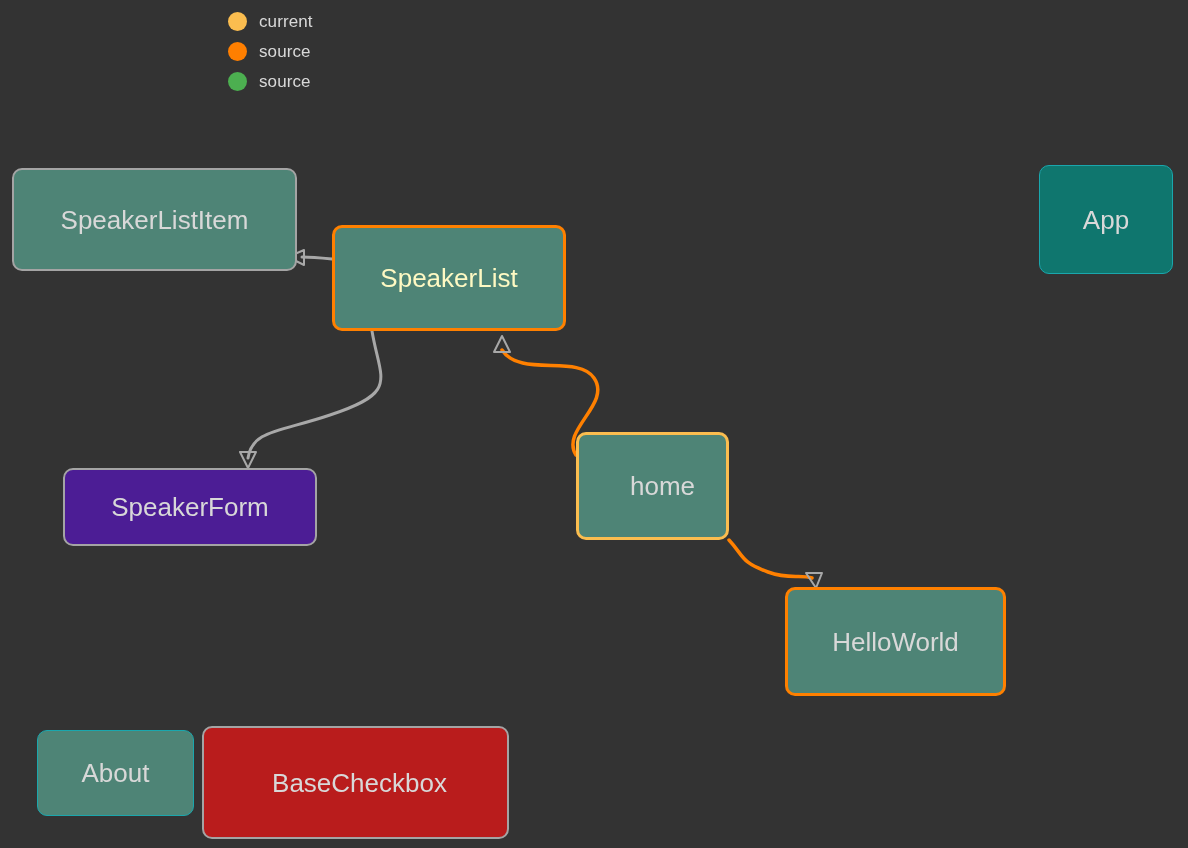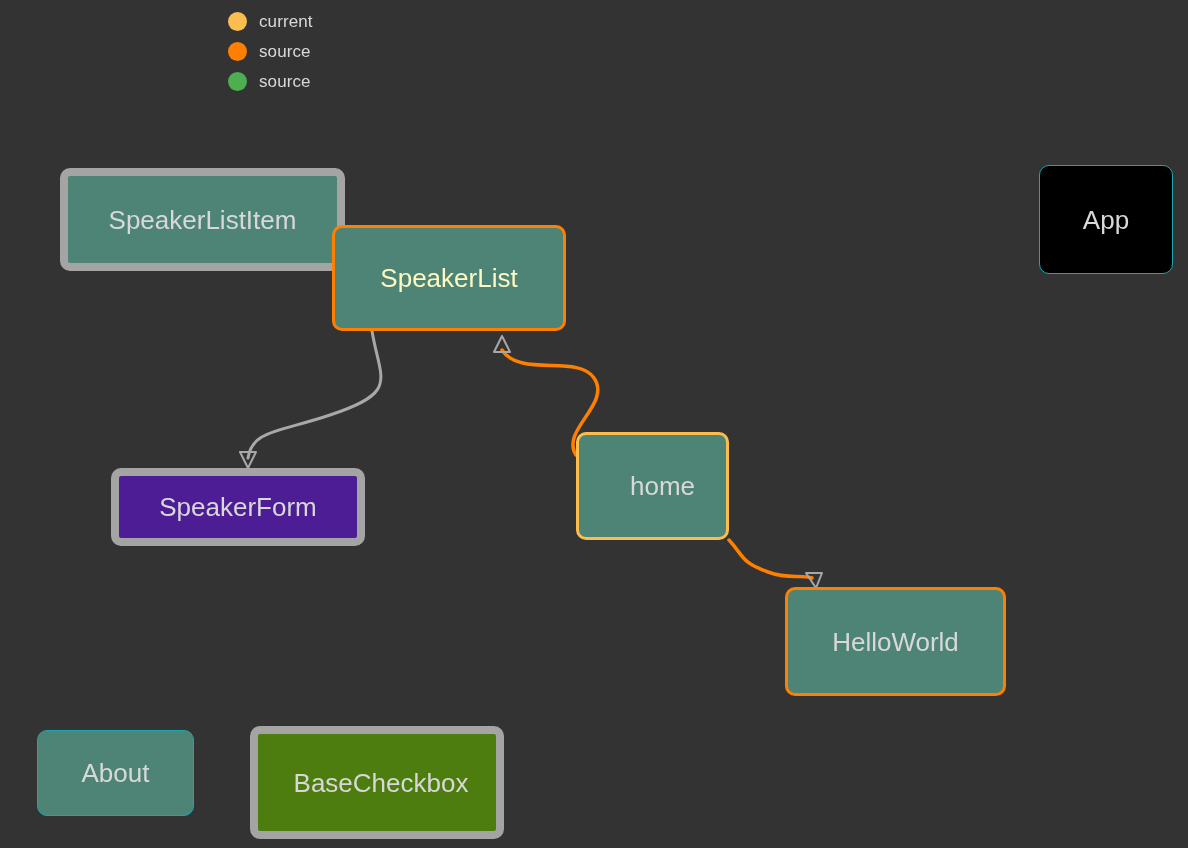--- a/index.html
+++ b/index.html
@@ -63,21 +63,21 @@
     border-radius: 10px;
     display: flex;
     align-items: center;
     justify-content: center;
     color: #d8d8d8;
     font-size: 26px;
     line-height: 1;
     white-space: nowrap;
     user-select: none;
   }
-  .node.border-gray   { border: 8px solid #eab308; margin-left: 48px; }
+  .node.border-gray   { border: 2px solid #eab308; }
   .node.border-orange { border: 3px solid #ff8000; }
   .node.border-amber  { border: 3px solid #fbbd4f; }
   .node.border-teal   { border: 1.5px solid #1aa7ad; }
 </style>
 </head>
 <body style="background: rgb(51, 51, 51);">
 
 <div id="canvas" style="background: rgb(51, 51, 51);">
 
   <div id="legend">
@@ -111,37 +111,37 @@
   </svg>
 
   <div class="node border-gray" style="left: 12px; top: 168px; width: 285px; height: 103px; border-color: rgb(164, 164, 164); background: rgb(78, 132, 118); color: rgb(216, 216, 216);">
     <span>SpeakerListItem</span>
   </div>
 
   <div class="node border-orange" style="left: 332px; top: 225px; width: 234px; height: 106px; border-color: rgb(255, 128, 0); background: rgb(78, 132, 118); color: #fef9c3;">
     <span>SpeakerList</span>
   </div>
 
-  <div class="node border-teal" style="left: 1039px; top: 165px; width: 134px; height: 109px; border-color: rgb(26, 167, 173); background: #000000; color: rgb(216, 216, 216);">
+  <div class="node border-teal" style="left: 1039px; top: 165px; width: 134px; height: 109px; border-color: rgb(26, 167, 173); background: #0f766e; color: rgb(216, 216, 216);">
     <span>App</span>
   </div>
 
   <div class="node border-gray" style="left: 63px; top: 468px; width: 254px; height: 78px; border-color: rgb(164, 164, 164); background: #4c1d95; color: rgb(216, 216, 216);">
     <span>SpeakerForm</span>
   </div>
 
   <div class="node border-amber" style="left: 576px; top: 432px; width: 153px; height: 108px; border-color: rgb(251, 189, 79); background: rgb(78, 132, 118); color: rgb(216, 216, 216); padding-left: 20px;">
     <span>home</span>
   </div>
 
   <div class="node border-orange" style="left: 785px; top: 587px; width: 221px; height: 109px; border-color: rgb(255, 128, 0); background: rgb(78, 132, 118); color: rgb(216, 216, 216);">
     <span>HelloWorld</span>
   </div>
 
   <div class="node border-teal" style="left: 13px; top: 730px; width: 157px; height: 86px; border-color: rgb(26, 167, 173); background: rgb(78, 132, 118); color: rgb(216, 216, 216); margin-left: 24px;">
     <span>About</span>
   </div>
 
-  <div class="node border-gray" style="left: 202px; top: 726px; width: 254px; height: 113px; border-color: rgb(164, 164, 164); background: #4d7c0f; color: rgb(216, 216, 216); padding-left: 8px;">
+  <div class="node border-gray" style="left: 202px; top: 726px; width: 307px; height: 113px; border-color: rgb(164, 164, 164); background: #b91c1c; color: rgb(216, 216, 216); padding-left: 8px;">
     <span>BaseCheckbox</span>
   </div>
 
 </div>
 
 </body></html>

